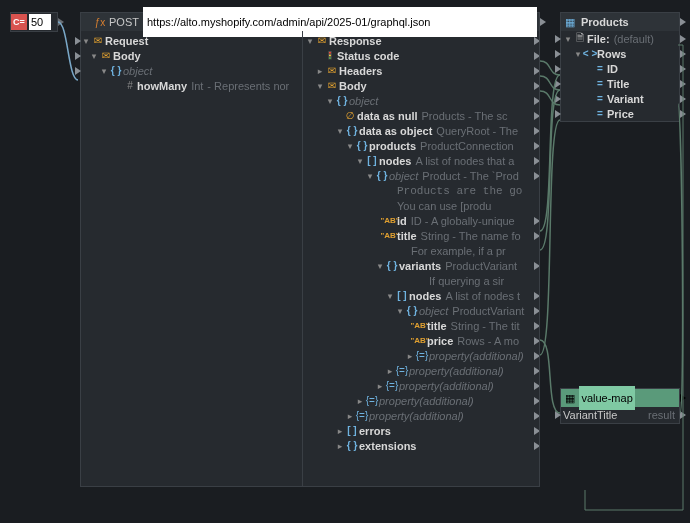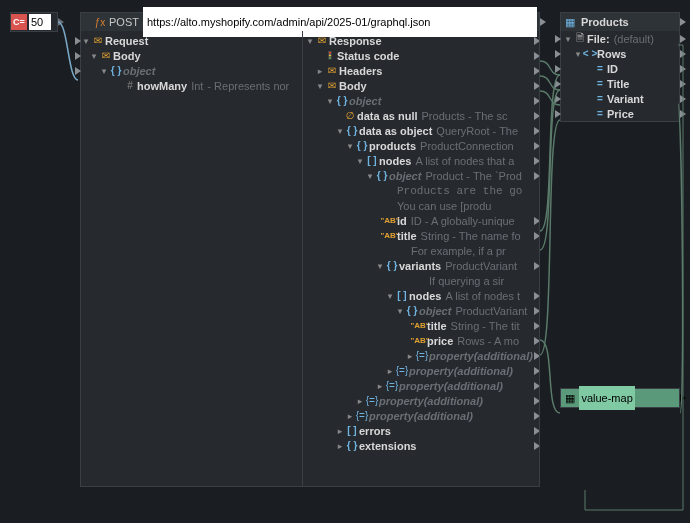--- a/index.html
+++ b/index.html
@@ -49,21 +49,21 @@
   .ic-brackets { color:#6fb3e0; font-weight:bold; }
   .ic-envelope { color:#e0a030; }
   .ic-light { color:#d9534f; }
   .ic-ab { color:#e0a030; font-size:8px; font-weight:bold; background:transparent; }
   .ic-hash { color:#888; }
   .ic-prop { color:#6fb3e0; }
   .ic-null { color:#e0a030; }
   .lbl { color:#c8c8c8; }
   .lbl-bold { font-weight:bold; color:#d8d8d8; }
   .desc { color:#6a6f75; font-style:normal; margin-left:4px; }
-  .desc-i { color:#6a6f75; font-style:italic;font-weight:bold; }
+  .desc-i { color:#6a6f75; font-style:italic; }
   .out-port { position:absolute; right:-1px; }
   .port-mark { display:inline-block; width:0; height:0; border-top:4px solid transparent; border-bottom:4px solid transparent; border-left:6px solid #8a8f95; }
   .port-mark-in { display:inline-block; width:0; height:0; border-top:4px solid transparent; border-bottom:4px solid transparent; border-left:6px solid #8a8f95; }
   .products-panel { left: 560px; top: 12px; width: 120px; }
   .prod-header { display:flex; align-items:center; height:18px; background:#2e3338; padding:0 4px; }
   .prod-ic { width:14px; color:#6fb3e0; margin-right:2px; }
   .row-ic { color:#6fb3e0; font-weight:bold; }
   .eq-ic { color:#6fb3e0; font-weight:bold; }
   .valuemap-panel { left: 560px; top: 388px; width: 120px; }
   .vm-header { display:flex; align-items:center; height:18px; background:#5a9a7a; color:#000; padding:0 4px; }
@@ -349,13 +349,19 @@
     <span class="port-mark out-port" style="right:-7px;"></span>
   </div>
 </div>
 
 <div class="panel valuemap-panel">
   <div class="vm-header">
     <span style="margin-right:4px;">▦</span>
     <span class="vm-title-sel">value-map</span>
     <span class="port-mark out-port" style="right:-7px; border-left-color:#000;"></span>
   </div>
+  <div class="vm-row">
+    <span class="port-mark-in" style="margin-left:-8px; margin-right:2px;"></span>
+    <span class="vm-label">VariantTitle</span>
+    <span class="vm-result">result</span>
+    <span class="port-mark out-port" style="right:-7px;"></span>
+  </div>
 </div>
 
 </body></html>

